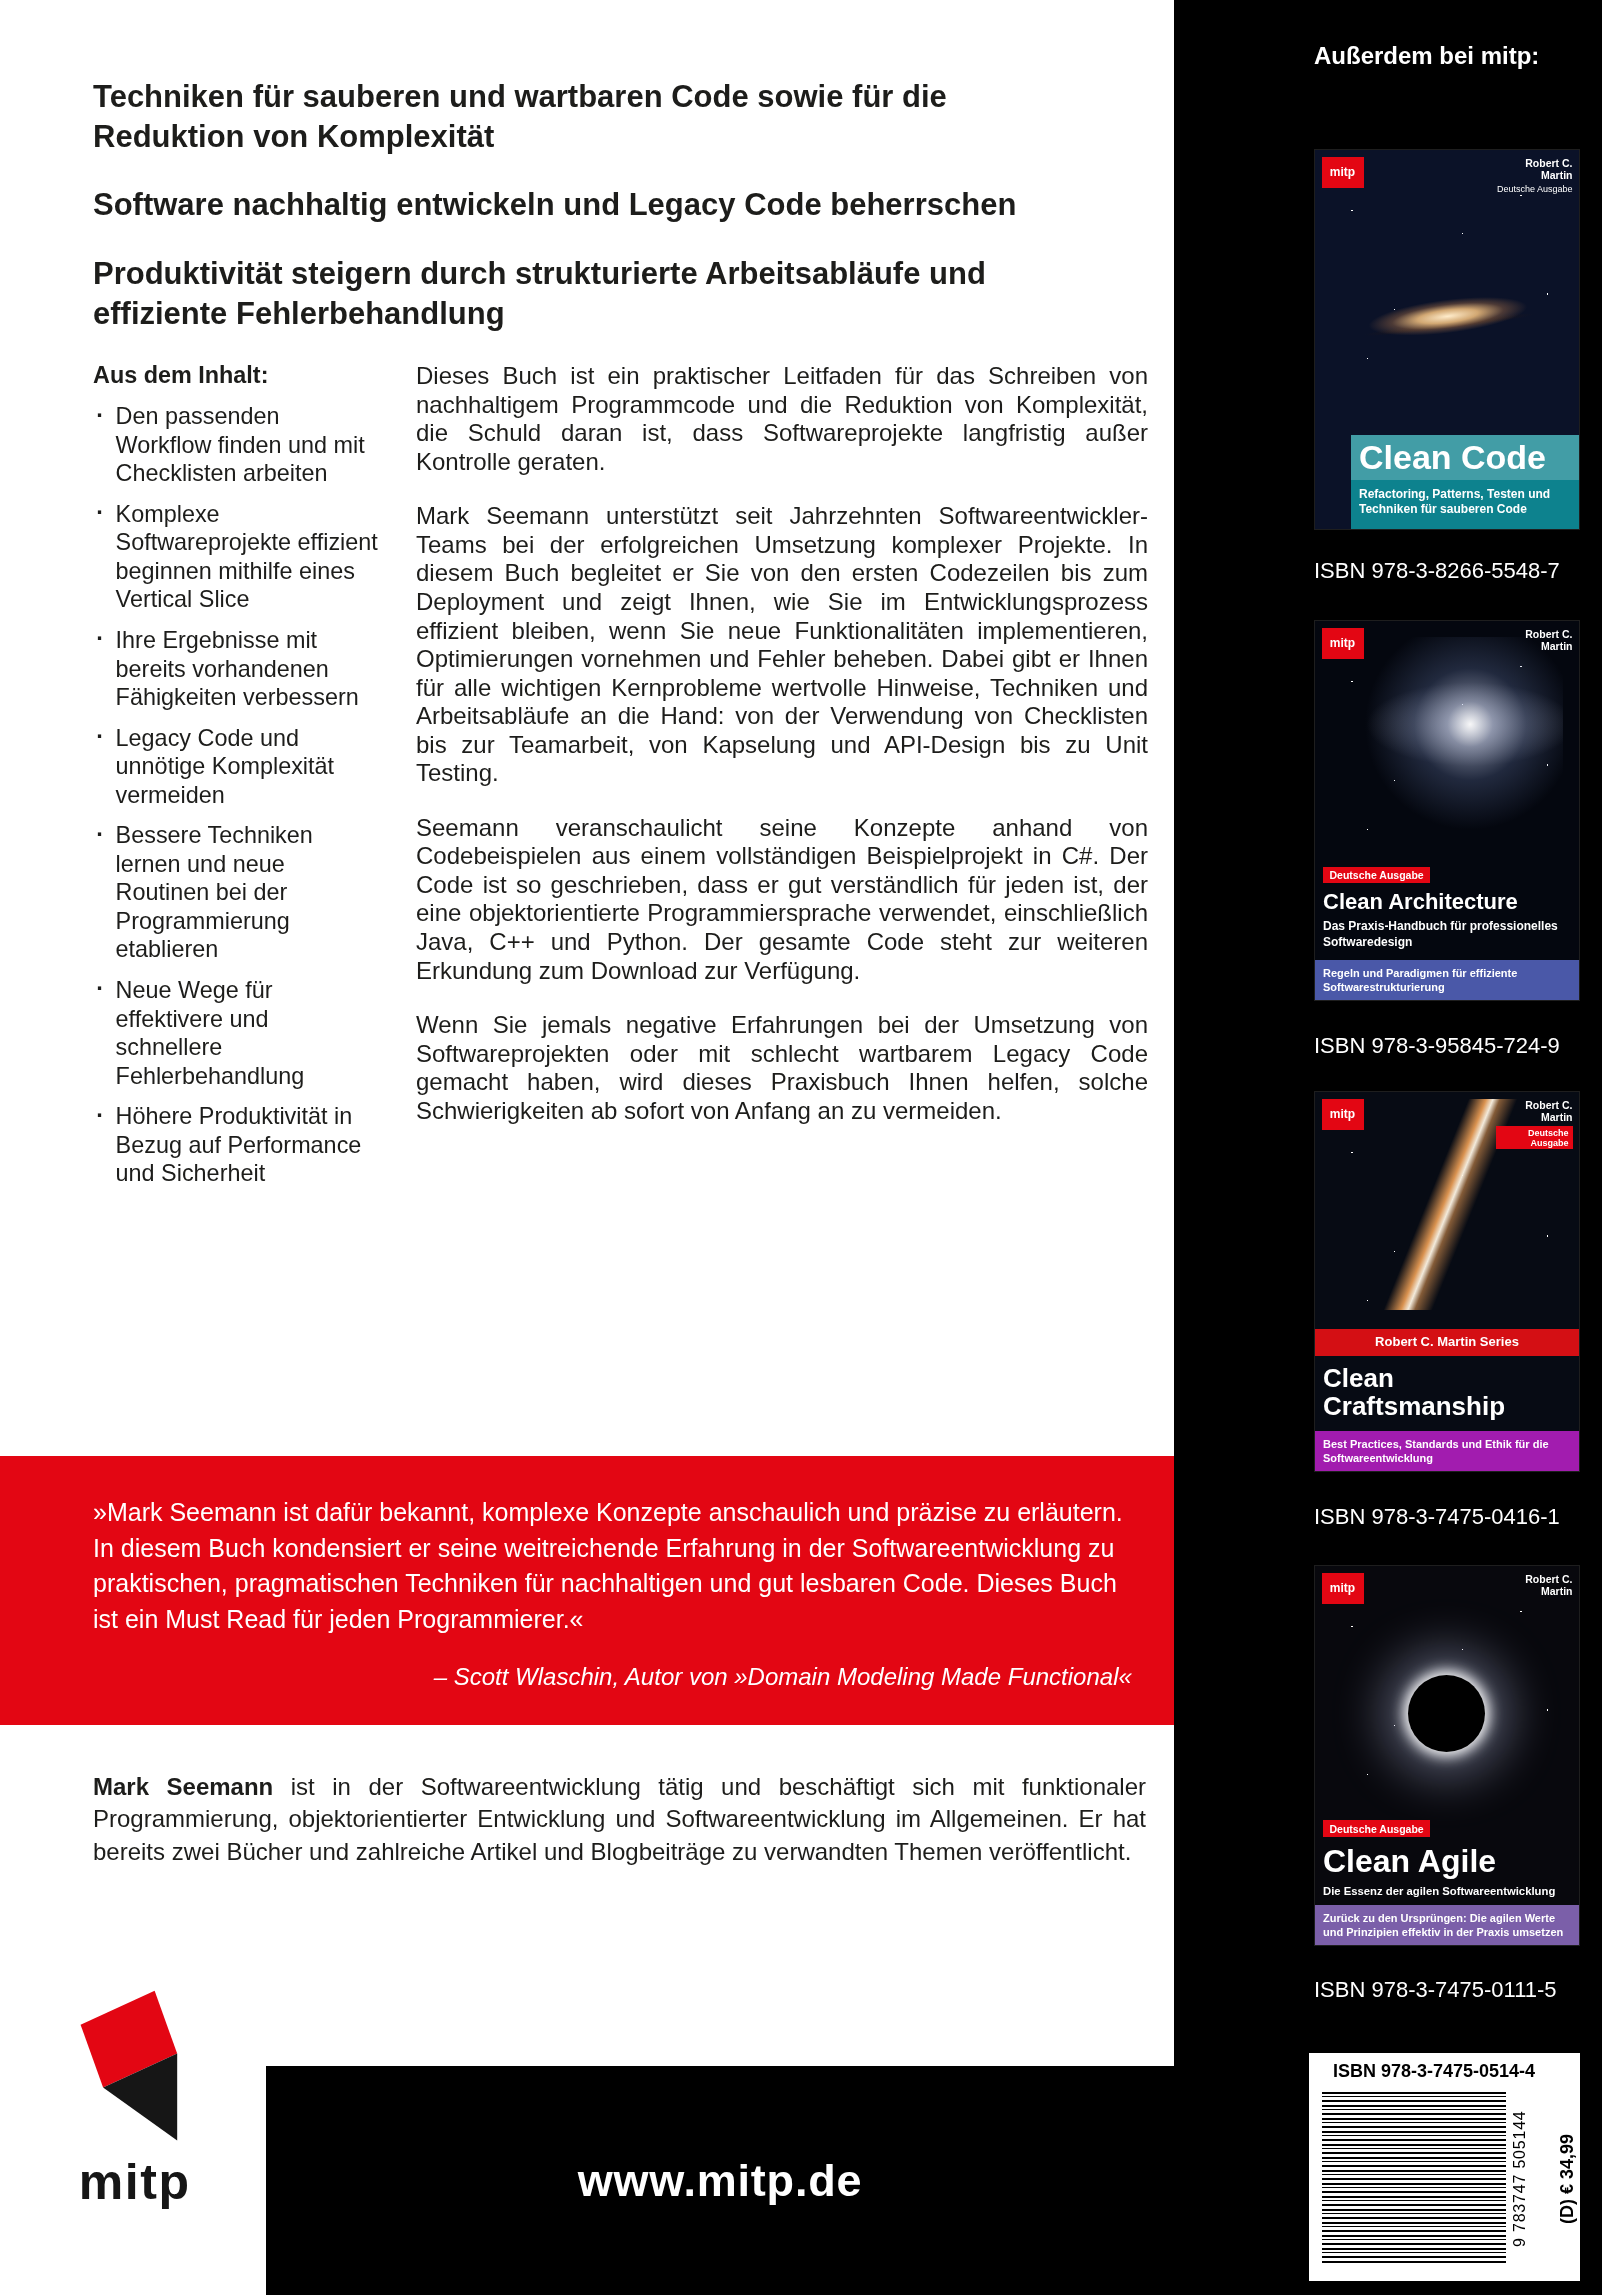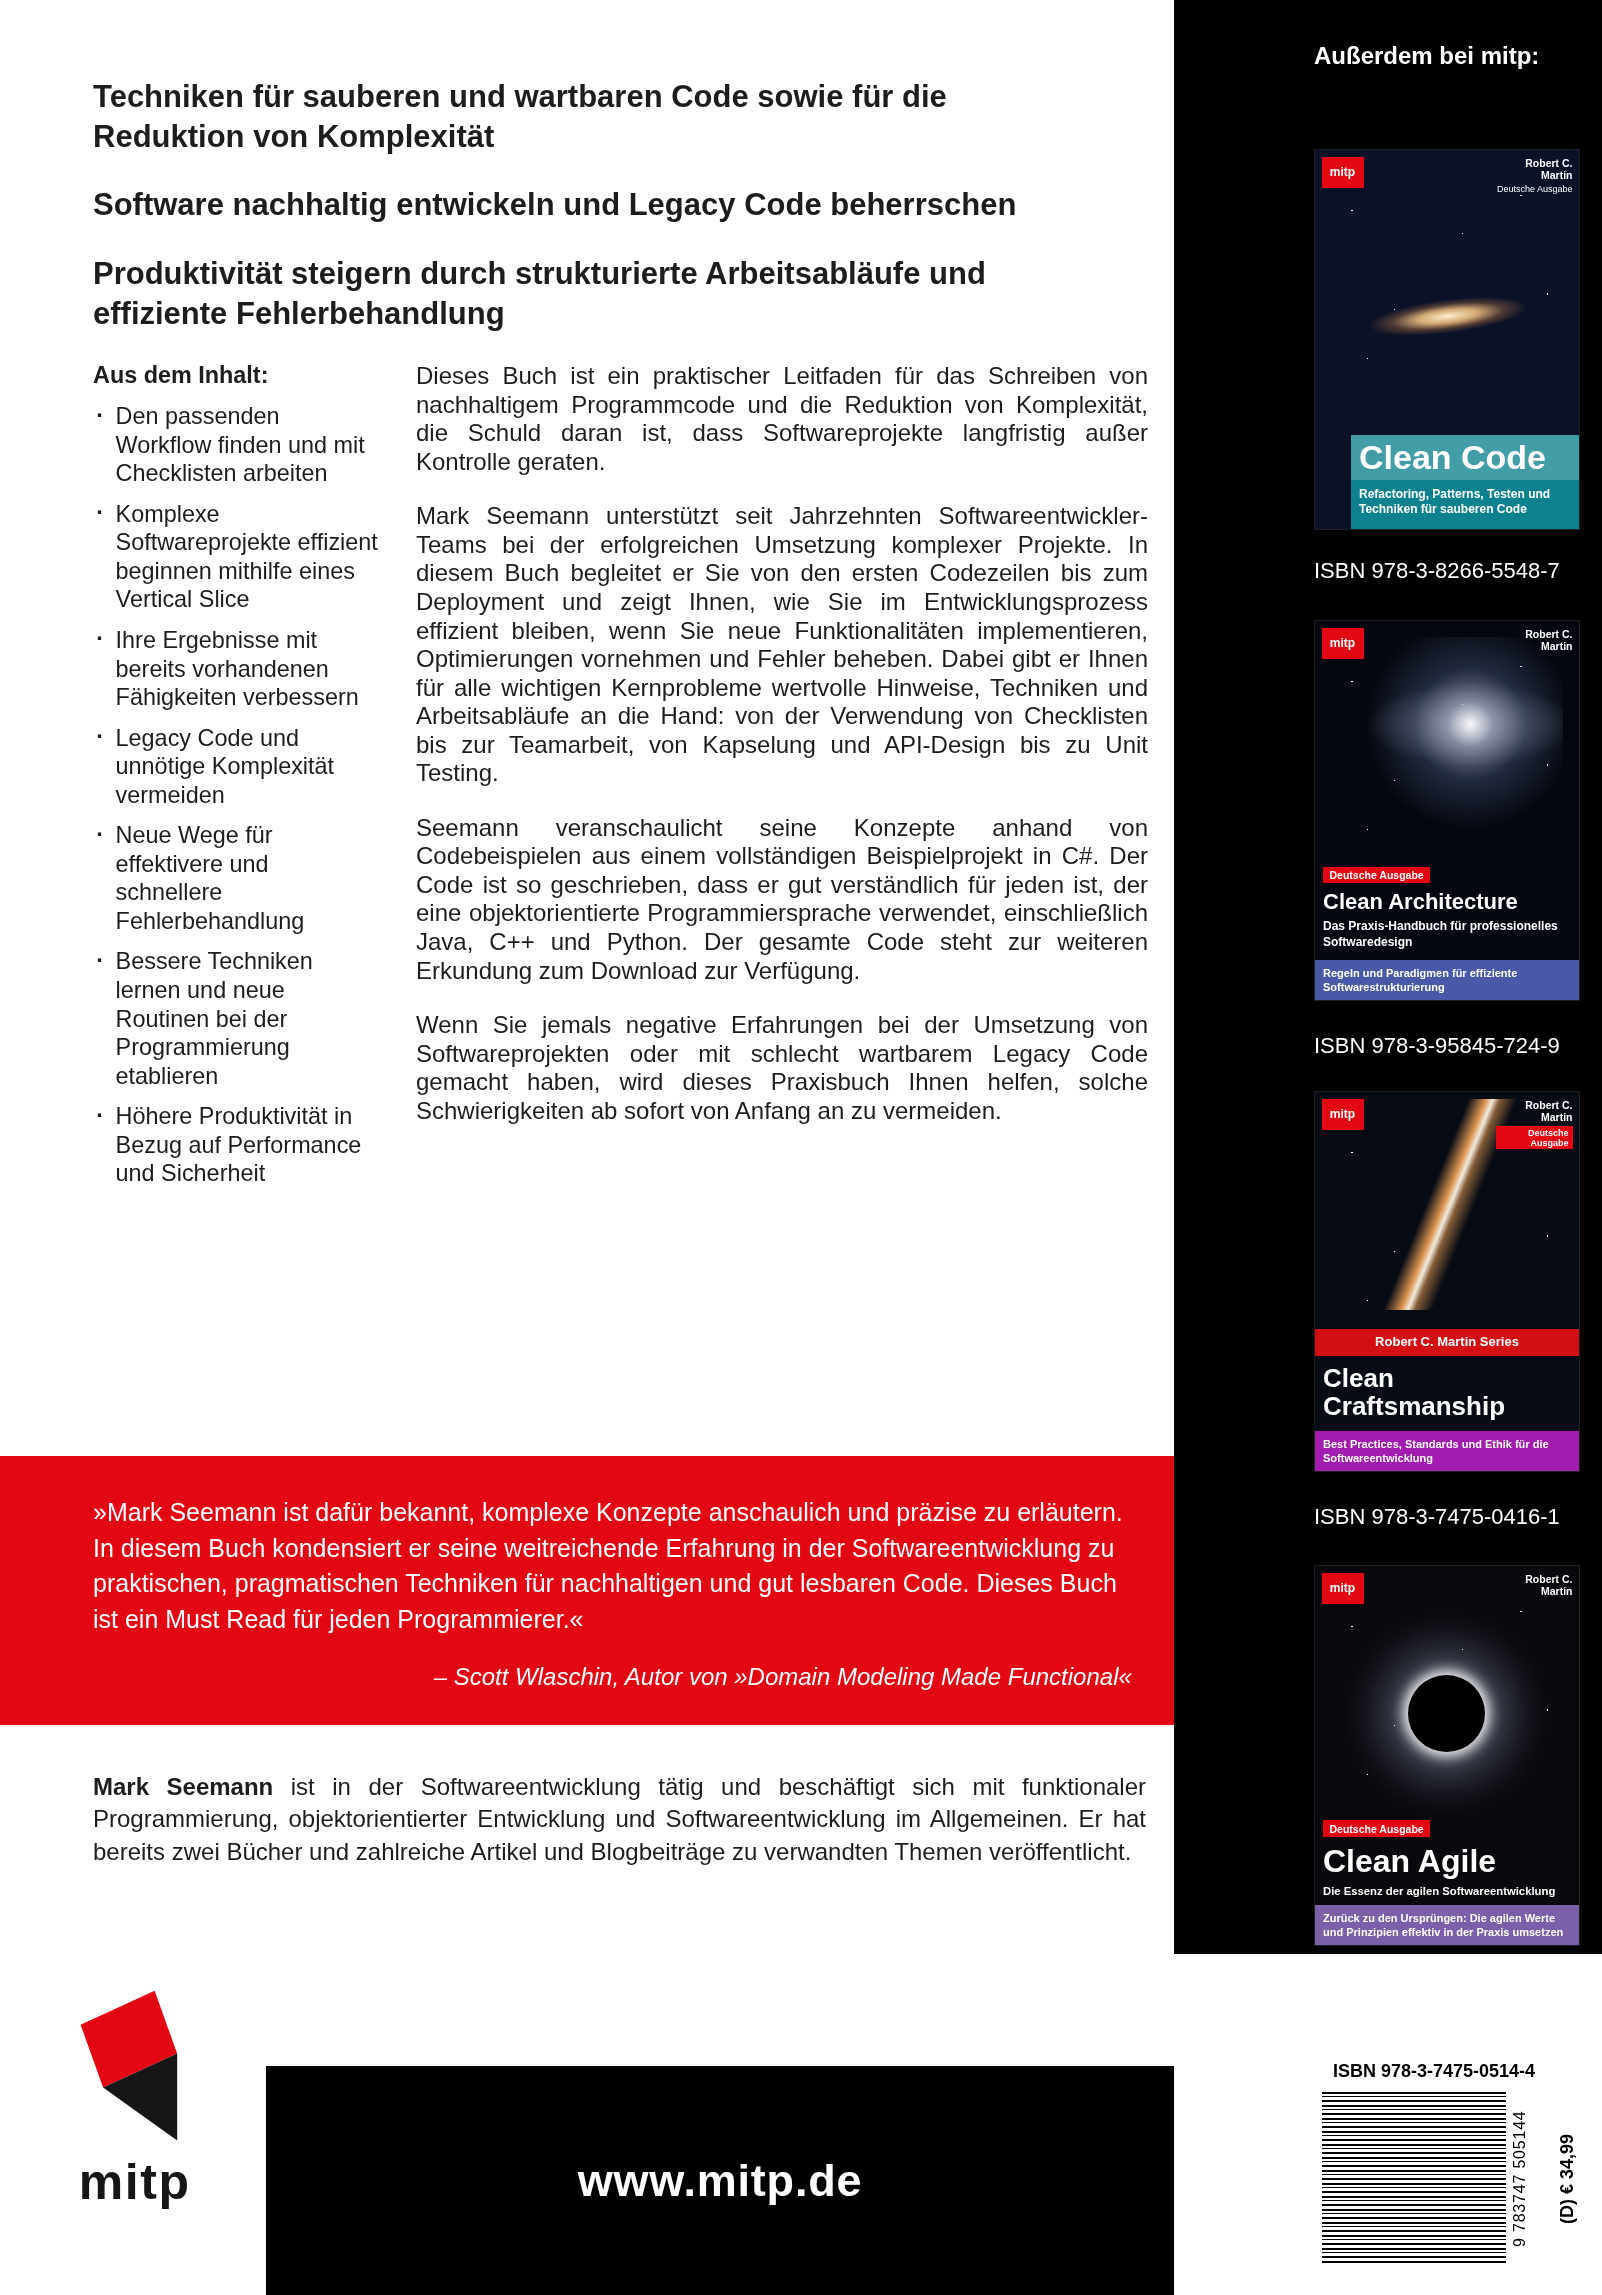--- a/index.html
+++ b/index.html
@@ -30,21 +30,21 @@
 
   
   .footer-band { position:absolute; left:266px; top:2066px; width:908px; height:230px; background:#000;
                  display:flex; align-items:center; justify-content:center; }
   .website { color:#fff; font-size:45px; font-weight:bold; letter-spacing:0.8px; }
 
   .logo { position:absolute; left:74px; top:1986px; width:178px; }
   .wordmark { font-size:50px; font-weight:bold; color:#161616; letter-spacing:1.6px; margin-top:3.2px; margin-left:4.8px; }
 
   
-  .sidebar { position:absolute; left:1174px; top:0; width:428px; height:1954px; background:#000; }
+  .sidebar { position:absolute; left:1174px; top:0; width:428px; height:2295px; background:#000; }
   .sidebar-title { position:absolute; left:140px; top:42px; color:#fff; font-size:24px; font-weight:bold; }
   .book { position:absolute; left:140px; width:266px; height:381px; }
   .isbn { position:absolute; left:140px; color:#fff; font-size:22px; }
 
   .cover { position:relative; width:266px; height:381px; overflow:hidden; color:#fff; border:0.8px solid #1e1e1e; }
   .stars { position:absolute; inset:0;
     background-image:
       radial-gradient(1.2px 1.2px at 14% 16%, #fff 50%, transparent 55%),
       radial-gradient(1.2px 1.2px at 78% 12%, #fff 50%, transparent 55%),
       radial-gradient(1px 1px at 30% 42%, #fff 50%, transparent 55%),
@@ -124,22 +124,22 @@
       <div class="headline">Produktivität steigern durch strukturierte Arbeitsabläufe und effiziente Fehlerbehandlung</div>
     </div>
 
     <div class="columns">
       <div class="toc">
         <div class="toc-title">Aus dem Inhalt:</div>
         <div class="toc-item">Den passenden Workflow finden und mit Checklisten arbeiten</div>
         <div class="toc-item">Komplexe Softwareprojekte effizient beginnen mithilfe eines Vertical Slice</div>
         <div class="toc-item">Ihre Ergebnisse mit bereits vorhandenen Fähigkeiten verbessern</div>
         <div class="toc-item">Legacy Code und unnötige Komplexität vermeiden</div>
+        <div class="toc-item">Bessere Techniken lernen und neue Routinen bei der Programmierung etablieren</div>
         <div class="toc-item">Neue Wege für effektivere und schnellere Fehlerbehandlung</div>
-        <div class="toc-item">Bessere Techniken lernen und neue Routinen bei der Programmierung etablieren</div>
         <div class="toc-item">Höhere Produktivität in Bezug auf Performance und Sicherheit</div>
       </div>
       <div class="body-col">
         <p>Dieses Buch ist ein praktischer Leitfaden für das Schreiben von nachhaltigem Programmcode und die Reduktion von Komplexität, die Schuld daran ist, dass Softwareprojekte langfristig außer Kontrolle geraten.</p>
         <p>Mark Seemann unterstützt seit Jahrzehnten Softwareentwickler-Teams bei der erfolgreichen Umsetzung komplexer Projekte. In diesem Buch begleitet er Sie von den ersten Codezeilen bis zum Deployment und zeigt Ihnen, wie Sie im Entwicklungsprozess effizient bleiben, wenn Sie neue Funktionalitäten implementieren, Optimierungen vornehmen und Fehler beheben. Dabei gibt er Ihnen für alle wichtigen Kernprobleme wertvolle Hinweise, Techniken und Arbeitsabläufe an die Hand: von der Verwendung von Checklisten bis zur Teamarbeit, von Kapselung und API-Design bis zu Unit Testing.</p>
         <p>Seemann veranschaulicht seine Konzepte anhand von Codebeispielen aus einem vollständigen Beispielprojekt in C#. Der Code ist so geschrieben, dass er gut verständlich für jeden ist, der eine objektorientierte Programmiersprache verwendet, einschließlich Java, C++ und Python. Der gesamte Code steht zur weiteren Erkundung zum Download zur Verfügung.</p>
         <p>Wenn Sie jemals negative Erfahrungen bei der Umsetzung von Softwareprojekten oder mit schlecht wartbarem Legacy Code gemacht haben, wird dieses Praxisbuch Ihnen helfen, solche Schwierigkeiten ab sofort von Anfang an zu vermeiden.</p>
       </div>
     </div>
 

